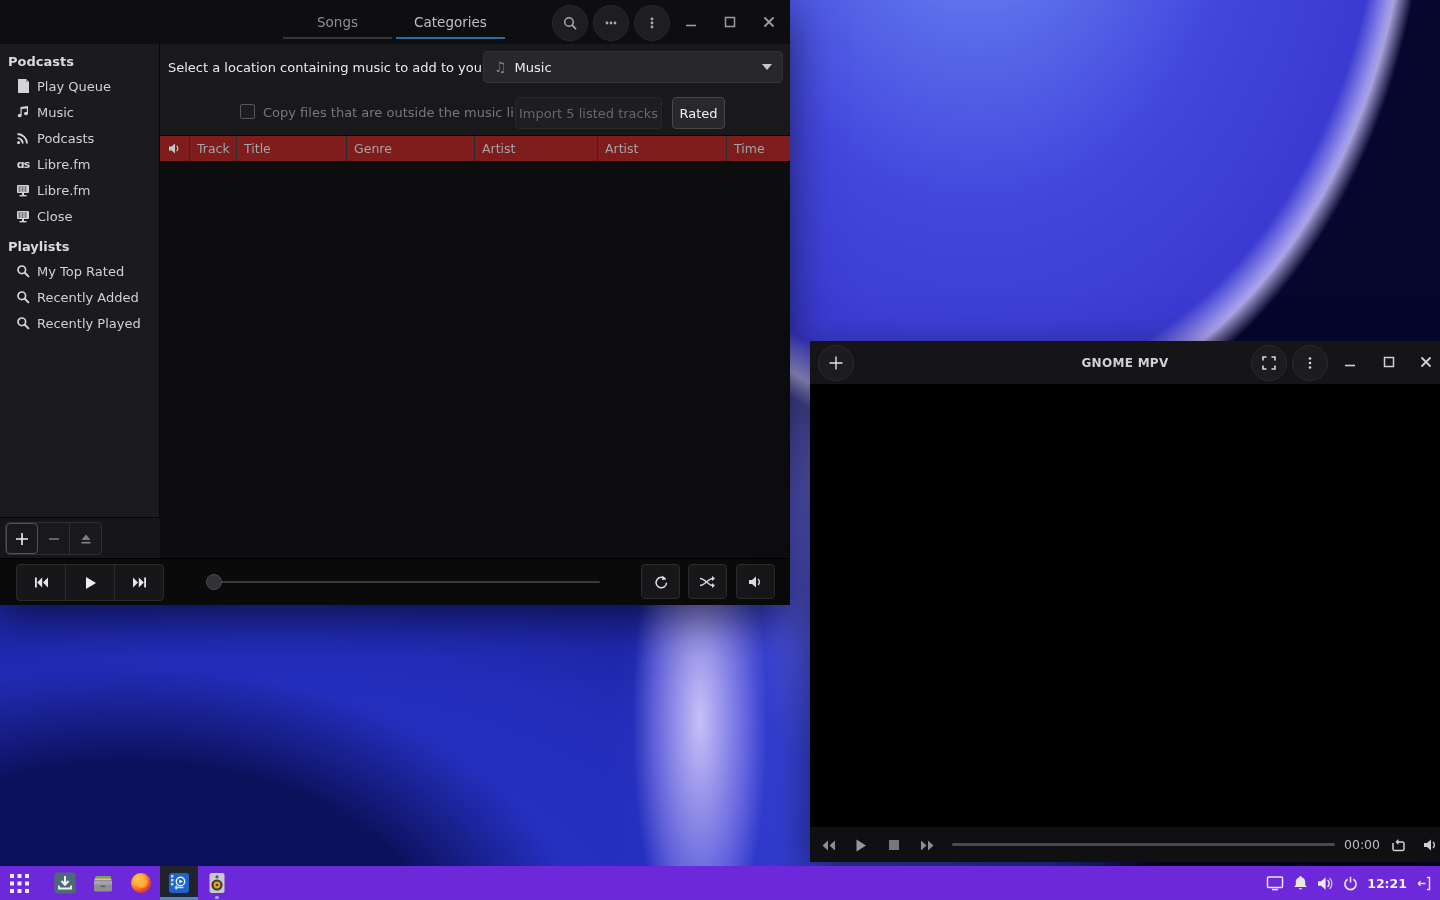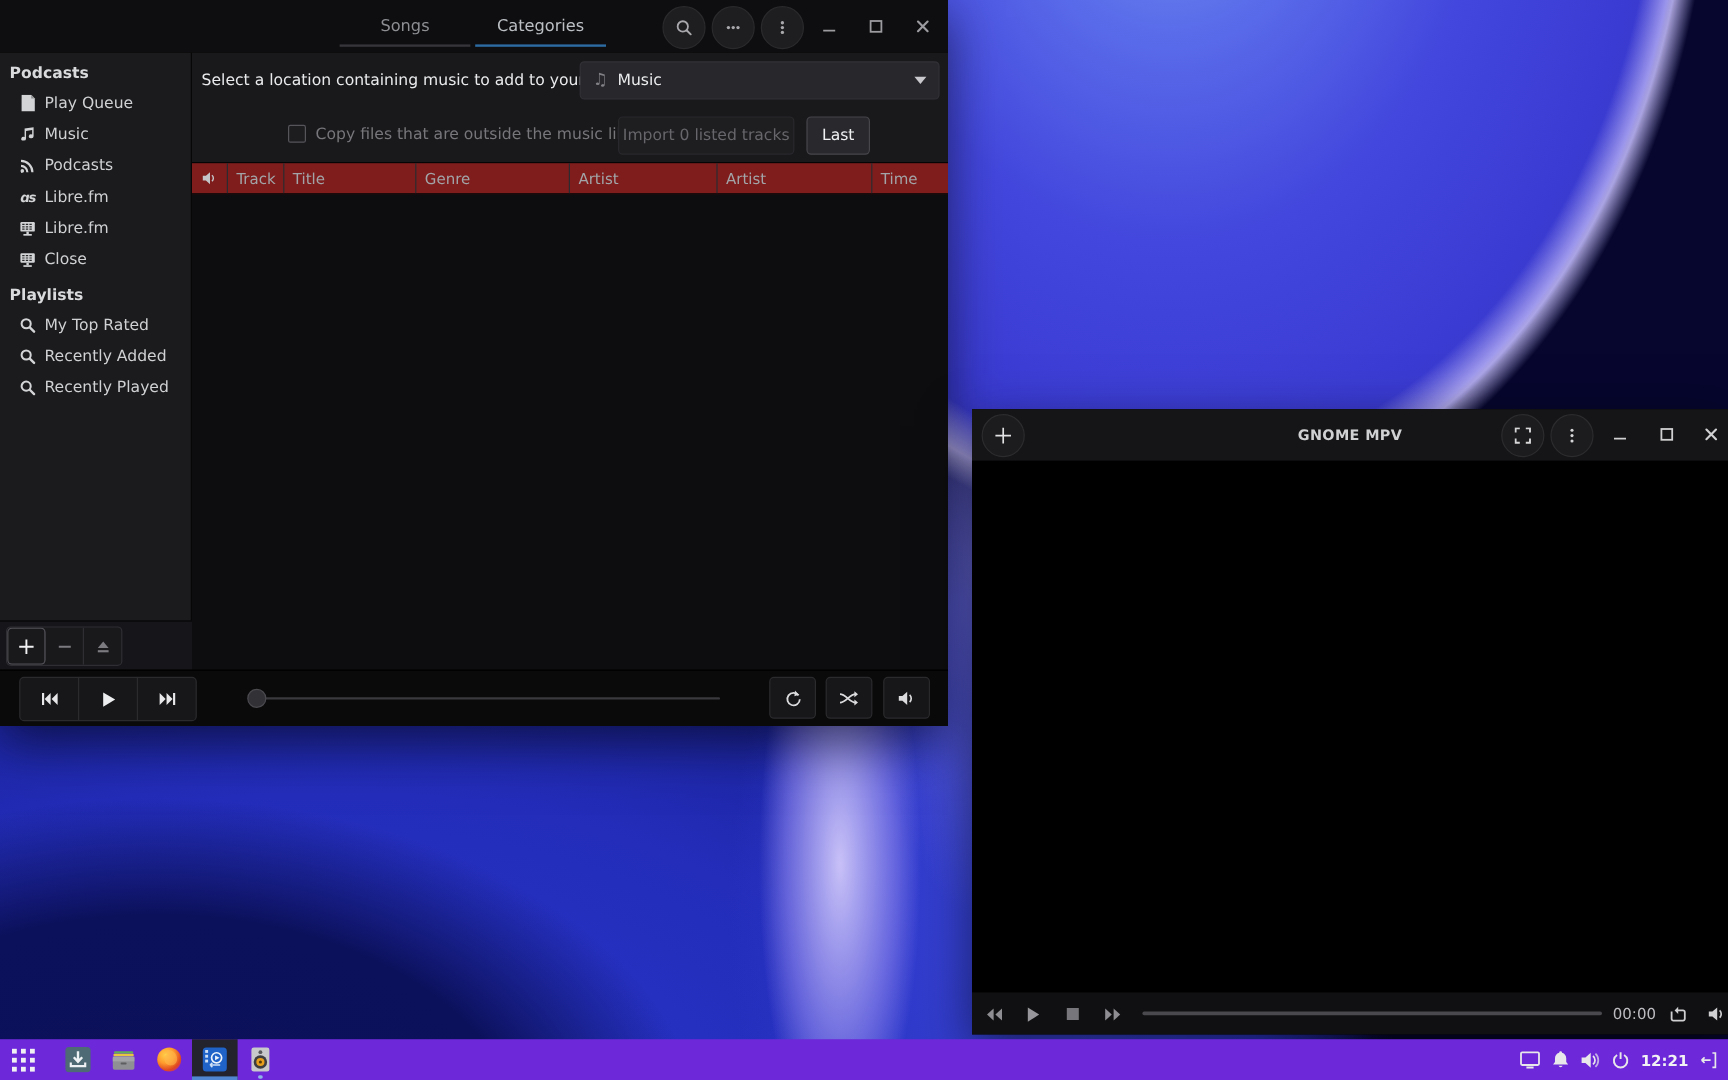--- a/index.html
+++ b/index.html
@@ -189,21 +189,21 @@
         <svg width="14" height="14" viewBox="0 0 14 14" fill="none" stroke="#d2d4d6" stroke-width="1.8">
             <path d="M2 12 a0.5 0.5 0 1 0 0.01 0" fill="#d2d4d6" stroke="none"></path>
             <circle cx="2.6" cy="11.4" r="1.5" fill="#d2d4d6" stroke="none"></circle>
             <path d="M1.5 7.2 a5.3 5.3 0 0 1 5.3 5.3"></path>
             <path d="M1.5 3 a9.5 9.5 0 0 1 9.5 9.5"></path>
           </svg>
       </span>
       <span>Podcasts</span>
     </div>
     <div class="rb-item">
-      <span class="ic" style="font-size:11px;font-weight:bold;color:#d2d4d6;letter-spacing:-1px;font-style:italic;">ɑs</span>
+      <span class="ic" style="font-size:11px;font-weight:bold;color:#d2d4d6;letter-spacing:-1px;">ɑs</span>
       <span>Libre.fm</span>
     </div>
     <div class="rb-item">
       <span class="ic">
         <svg width="14" height="14" viewBox="0 0 14 14">
             <rect x="1" y="2" width="12" height="8" rx="1" fill="#d2d4d6"></rect>
             <line x1="2.5" y1="4" x2="11.5" y2="4" stroke="#2a2a2c" stroke-width="1" stroke-dasharray="2 1"></line>
             <line x1="2.5" y1="6" x2="11.5" y2="6" stroke="#2a2a2c" stroke-width="1" stroke-dasharray="2 1"></line>
             <line x1="2.5" y1="8" x2="11.5" y2="8" stroke="#2a2a2c" stroke-width="1" stroke-dasharray="2 1"></line>
             <rect x="6" y="10" width="2" height="2" fill="#d2d4d6"></rect>
@@ -289,22 +289,22 @@
       <div class="rb-row1-label">Select a location containing music to add to your library:</div>
       <div class="rb-dd">
         <span class="note">♫</span>
         <span class="val">Music</span>
         <span class="chev"></span>
       </div>
     </div>
     <div class="rb-row2">
       <div class="rb-check"></div>
       <div class="rb-check-label">Copy files that are outside the music library</div>
-      <div class="rb-import">Import 0 listed tracks</div>
-      <div class="rb-close">Last</div>
+      <div class="rb-import">Import 5 listed tracks</div>
+      <div class="rb-close">Rated</div>
     </div>
     <div class="rb-thead">
       <div class="rb-th icon" style="width:30px;">
         <span>
             <svg width="13" height="13" viewBox="0 0 13 13" fill="#c3c5c8">
               <path d="M1 4.5 h2.6 L7 1.5 v10 L3.6 8.5 H1 Z"></path>
               <path d="M8.6 4 a3.2 3.2 0 0 1 0 5" stroke="#c3c5c8" stroke-width="1.2" fill="none"></path>
             </svg>
           </span>
       </div>

